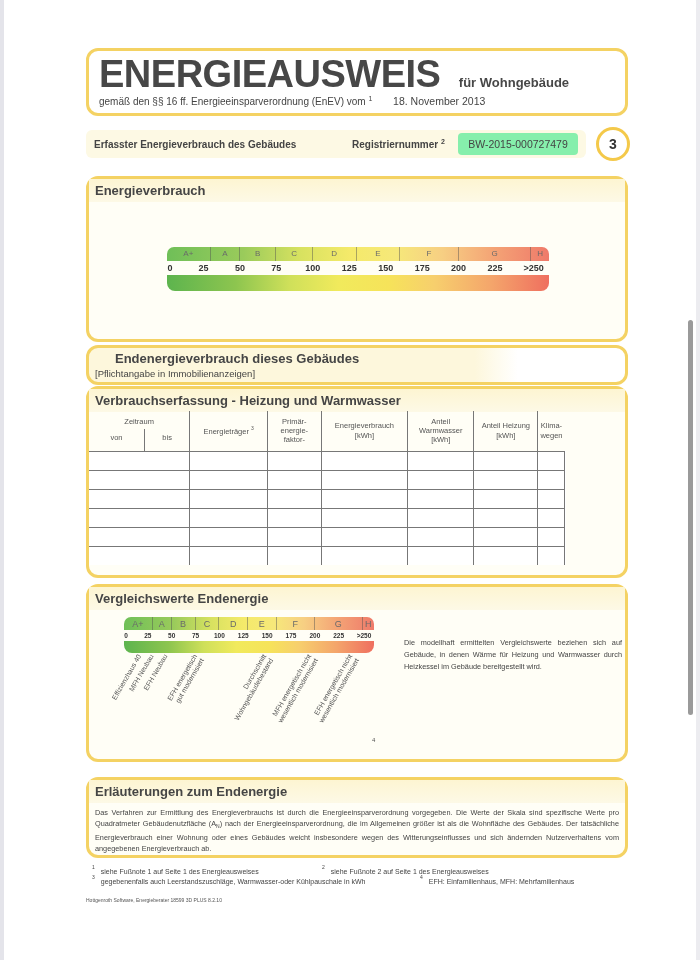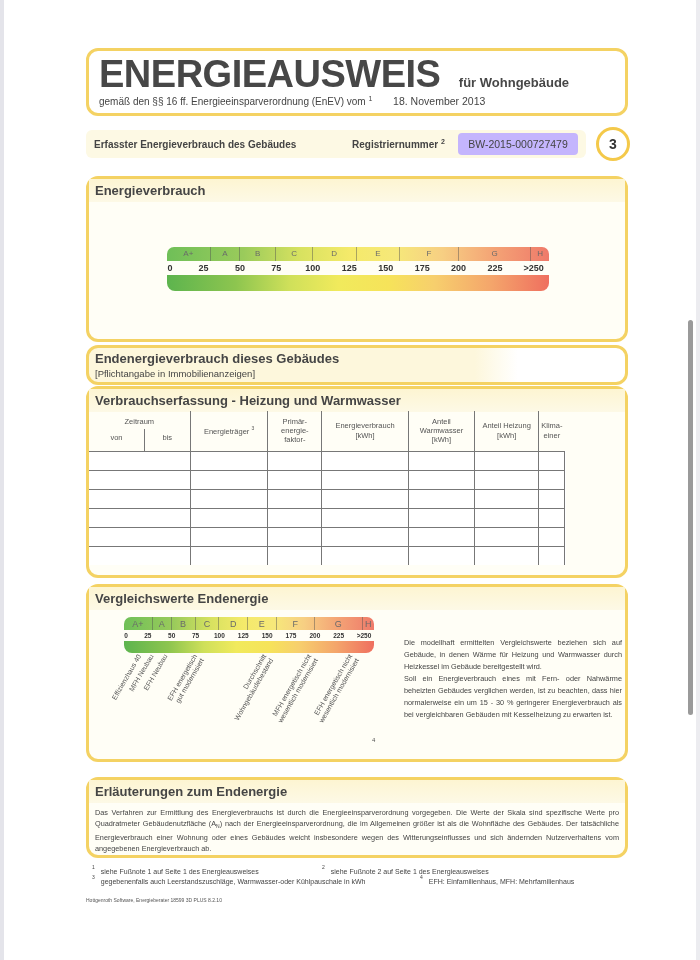--- a/index.html
+++ b/index.html
@@ -22,36 +22,36 @@
   #hdr .subtitle { font-size: 13px; font-weight: bold; color: #474747; margin-left: 14px; display: inline-block; }
   #hdr .line2 { font-size: 10px; color: #444; margin-top: 2px; }
   #hdr .line2 sup { font-size: 7px; }
   #hdr .date { margin-left: 18px; font-size: 10.5px; text-align: center; }
 
   
   .reg-row { position: absolute; left: 86px; top: 130px; width: 500px; height: 28px; background: #fdf9e4; border-radius: 6px; font-size: 10px; font-weight: bold; color: #444; }
   .reg-row .lbl { position: absolute; left: 8px; top: 9px; }
   .reg-row .reglbl { position: absolute; left: 266px; top: 8px; }
   .reg-row .reglbl sup { font-size: 7px; }
-  .reg-row .regno { position: absolute; left: 372px; top: 3px; width: 120px; height: 22px; background: #c4b5fd; border-radius: 4px; text-align: center; line-height: 22px; font-weight: normal; font-size: 10.5px; }
+  .reg-row .regno { position: absolute; left: 372px; top: 3px; width: 120px; height: 22px; background: #86efac; border-radius: 4px; text-align: center; line-height: 22px; font-weight: normal; font-size: 10.5px; }
   .page-num { position: absolute; left: 596px; top: 127px; width: 34px; height: 34px; border: 3px solid #f4c94a; border-radius: 50%; background: #fff; text-align: center; line-height: 28px; font-weight: bold; font-size: 14px; color: #333; }
 
   
   #ev { top: 176px; height: 166px; }
   .scale { position: absolute; }
   .scale .classes { display: flex; height: 14px; border-radius: 7px 7px 0 0; overflow: hidden; background: linear-gradient(90deg, #6fbf58 0%, #9acb5b 20%, #d8e260 35%, #f5ea6a 48%, #f6e87a 60%, #f7cf83 72%, #f4a576 85%, #ef7a6a 100%); }
   .scale .classes span { display: block; text-align: center; font-size: 8px; color: #6a6a6a; line-height: 14px; border-right: 1px solid rgba(80,80,80,0.45); }
   .scale .classes span:last-child { border-right: none; }
   .scale .ticks { position: relative; height: 14px; font-size: 9px; font-weight: bold; color: #333; }
   .scale .ticks span { position: absolute; top: 2px; transform: translateX(-50%); white-space: nowrap; }
   .scale .bar { height: 16px; border-radius: 0 0 8px 8px; background: linear-gradient(90deg, #5db44e 0%, #8dc54f 18%, #cfe05a 32%, #f1ea5c 45%, #f6e35a 58%, #f7cf6d 70%, #f4a56b 85%, #ef6f5f 100%); }
 
   
   #ee { top: 345px; height: 40px; padding: 3px 6px; background: linear-gradient(90deg, #fdf7dc 0%, #fdf7dc 72%, #ffffff 80%); }
-  #ee .t { font-weight: bold; font-size: 13px; color: #454545; }
+  #ee .t { font-weight: bold; font-size: 13px; color: #454545; margin-left: 20px; }
   #ee .s { font-size: 9.5px; color: #444; margin-top: 2px; }
 
   
   #vf { top: 386px; height: 192px; }
   #vf table { position: absolute; left: 0; top: 22px; width: 476px; border-collapse: collapse; font-size: 7.5px; color: #555; }
   #vf th { font-weight: normal; text-align: center; vertical-align: middle; height: 40px; border-left: 1px solid #777; line-height: 1.25; padding: 0 2px; }
   #vf th:first-child { border-left: none; }
   #vf td { height: 19px; border-top: 1px solid #777; border-left: 1px solid #777; background: #fff; }
   #vf td:first-child { border-left: none; }
   #vf th.zeit { position: relative; }
@@ -159,21 +159,21 @@
 energie-
 faktor-</th>
         <th style="width:90px; white-space:pre-line;">Energieverbrauch
 [kWh]</th>
         <th style="width:69px; white-space:pre-line;text-align:center;">Anteil
 Warmwasser
 [kWh]</th>
         <th style="width:69px; white-space:pre-line;">Anteil Heizung
 [kWh]</th>
         <th style="white-space:pre-line;">Klima-
-einer</th>
+wegen</th>
       </tr>
     </thead>
     <tbody id="vf-body">
         <tr>
           <td style="width: 56px;"></td>
           <td></td>
           <td></td>
           <td></td>
           <td></td>
           <td></td>
@@ -272,21 +272,20 @@
       <div style="right: 128px; top: 66px; white-space: pre;">Durchschnitt
 Wohngebäudebestand</div>
       <div style="right: 83px; top: 66px; white-space: pre;">MFH energetisch nicht
 wesentlich modernisiert</div>
       <div style="right: 42px; top: 66px; white-space: pre;">EFH energetisch nicht
 wesentlich modernisiert</div>
     </div>
   <div class="vw-foot">4</div>
   <div class="vw-text">
     <div>Die modellhaft ermittelten Vergleichswerte beziehen sich auf Gebäude, in denen Wärme für Heizung und Warmwasser durch Heizkessel im Gebäude bereitgestellt wird.</div>
-    <div>Soll ein Energieverbrauch eines mit Fern- oder Nahwärme beheizten Gebäudes verglichen werden, ist zu beachten, dass hier normalerweise ein um 15 - 30 % geringerer Energieverbrauch als bei vergleichbaren Gebäuden mit Kesselheizung zu erwarten ist.</div>
   </div>
 </div>
 
 <div class="box" id="el">
   <div class="box-head">Erläuterungen zum Endenergie</div>
   <div class="body"><span>Das Verfahren zur Ermittlung des Energieverbrauchs ist durch die Energieeinsparverordnung vorgegeben. Die Werte der Skala sind spezifische Werte pro Quadratmeter Gebäudenutzfläche (A</span><sub>N</sub><span>) nach der Energieeinsparverordnung, die im Allgemeinen größer ist als die Wohnfläche des Gebäudes. Der tatsächliche Energieverbrauch einer Wohnung oder eines Gebäudes weicht insbesondere wegen des Witterungseinflusses und sich ändernden Nutzerverhaltens vom angegebenen Energieverbrauch ab.</span></div>
 </div>
 
 <div class="footnotes">
   <div class="r">

